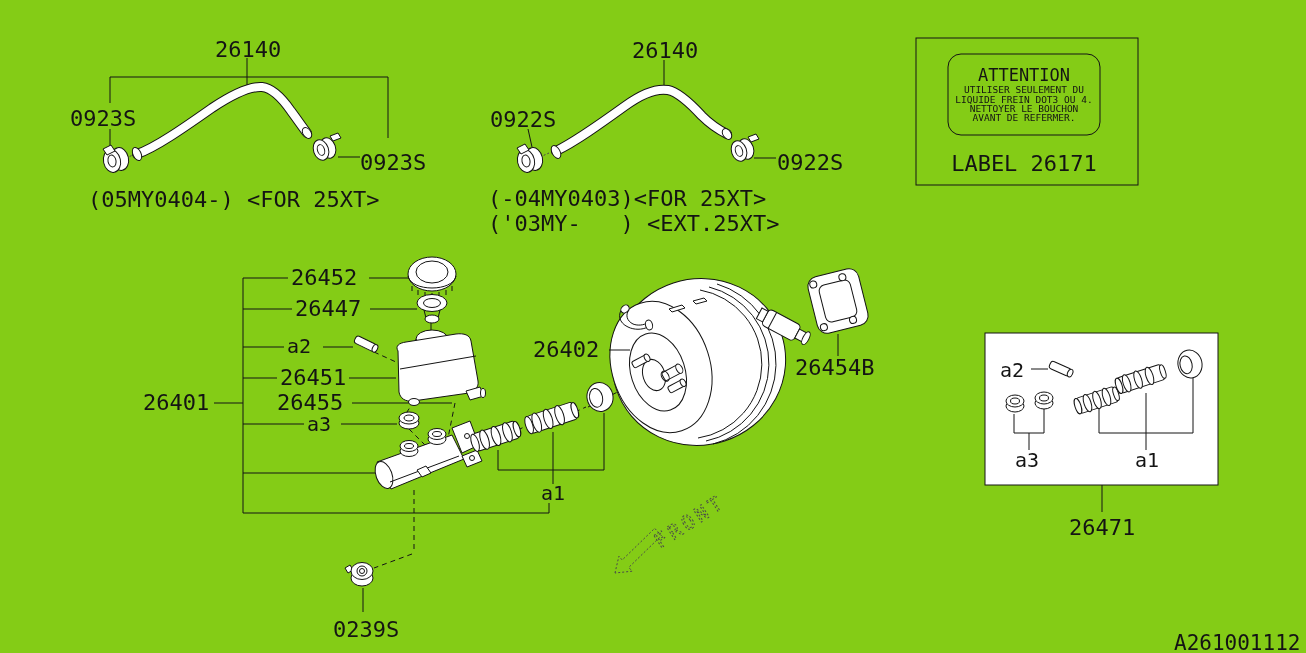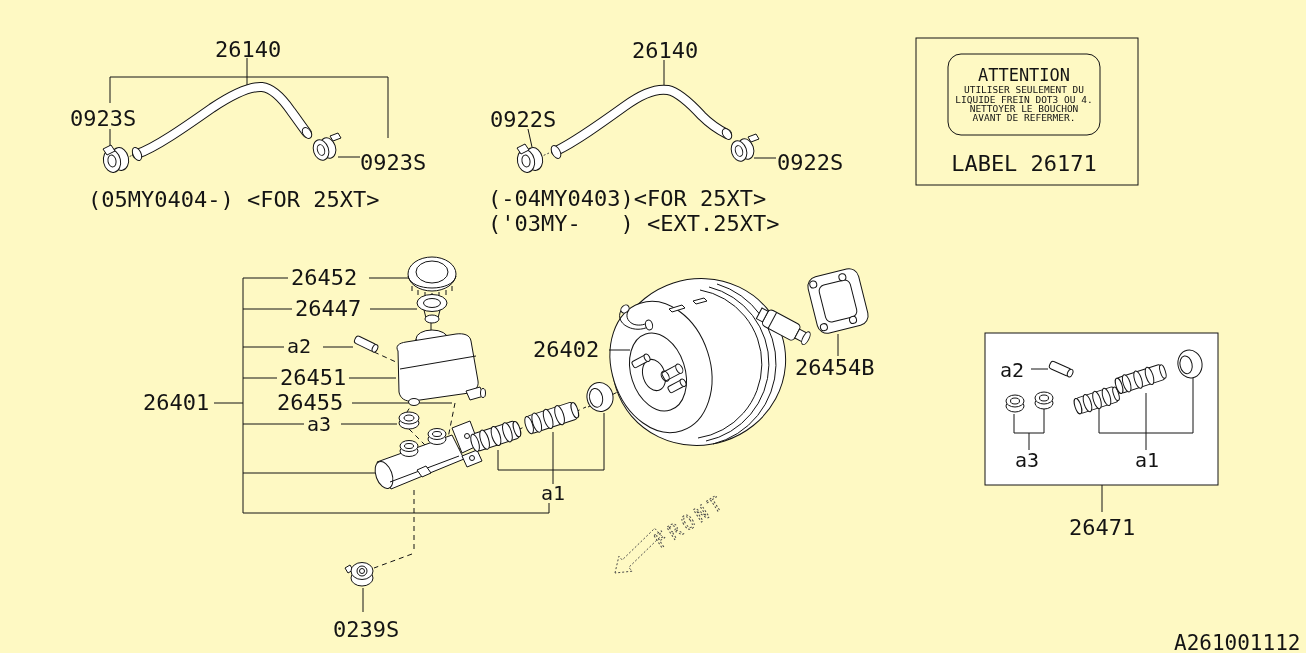--- a/index.html
+++ b/index.html
@@ -1,16 +1,16 @@
 <!DOCTYPE html>
 <html><head>
 <meta charset="utf-8">
 <style>
   html,body{margin:0;padding:0;background:#fff;}
-  .stage{position:relative;width:1306px;height:653px;background:#fef9c3;overflow:hidden;}
+  .stage{position:relative;width:1306px;height:653px;background:#84cc16;overflow:hidden;}
   svg{position:absolute;left:0;top:0;}
   svg text{font-family:"DejaVu Sans Mono","Liberation Mono",monospace;fill:#141414;}
   .lbl{font-size:22px;}
   .lbl-sm{font-size:20px;}
   .cap{font-size:22px;}
   .att-title{font-size:17px;}
   .att-line{font-size:9.5px;}
   .foot{font-size:21px;}
   .ln{stroke:#141414;stroke-width:1;fill:none;}
   .lnw{stroke:#141414;stroke-width:1;fill:#ffffff;}

